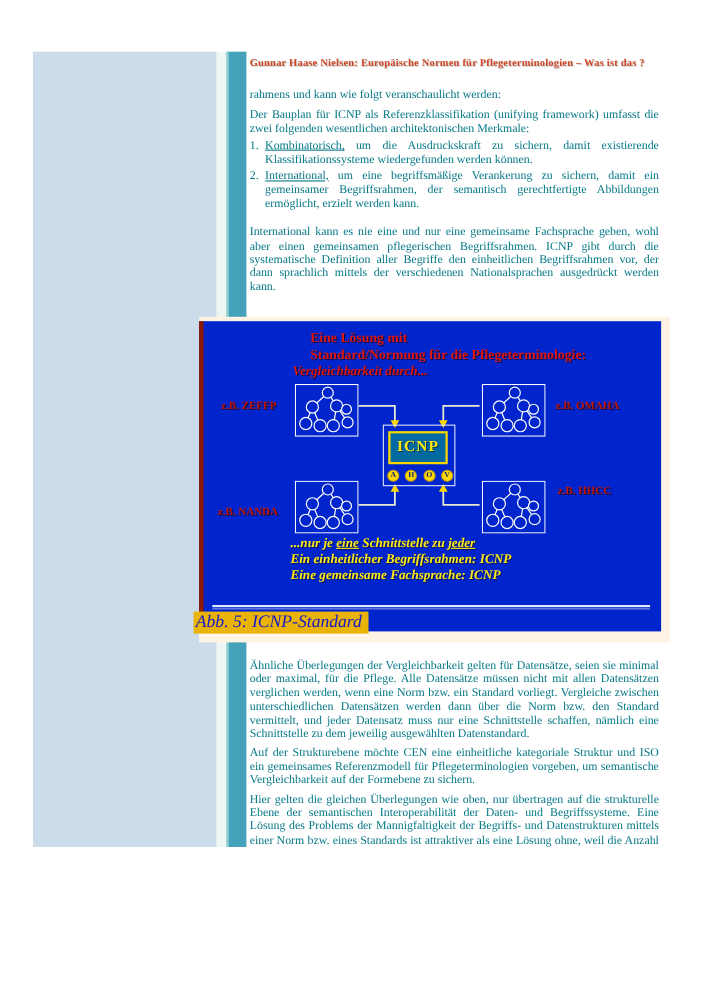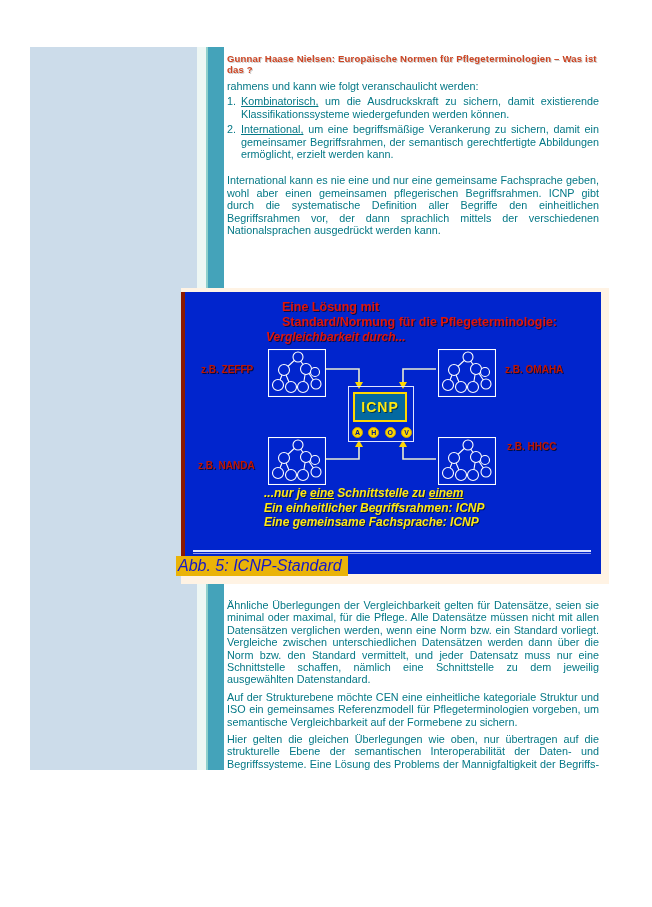--- a/index.html
+++ b/index.html
@@ -1,17 +1,17 @@
 <!DOCTYPE html>
 <html><head>
 <meta charset="utf-8">
 <style>
   html,body{margin:0;padding:0;background:#ffffff;}
   .page{position:relative;width:652px;height:770px;background:#ffffff;overflow:hidden;
-        font-family:Liberation Sans, sans-serif;}
+        font-family:Liberation Serif, serif;}
 
   
   .pale-panel{position:absolute;left:30px;top:47px;width:167px;height:823px;background:#ccdcea;}
   .gap-strip{position:absolute;left:197px;top:47px;width:9px;height:827px;background:#eef7f4;}
   .teal-bar{position:absolute;left:206px;top:47px;width:16px;height:834px;background:#44a3ba;
             border-left:2px solid #8fd0cc;}
   .shadow-line{position:absolute;left:196px;top:883px;width:31px;height:3px;background:#bcbcbc;}
 
   
   .runhead{position:absolute;left:227px;top:53px;width:380px;font-size:9.5px;font-weight:bold;
@@ -89,20 +89,21 @@
 
   <div class="pale-panel"></div>
   <div class="gap-strip"></div>
   <div class="teal-bar"></div>
   <div class="shadow-line"></div>
 
   <div class="runhead">Gunnar Haase Nielsen: Europäische Normen für Pflegeterminologien – Was ist das ?</div>
 
   <div class="bodycol col1">
     <p class="p">rahmens und kann wie folgt veranschaulicht werden:</p>
+    <p class="p mt1">Der Bauplan für ICNP als Referenzklassifikation (unifying framework) umfasst die zwei folgenden wesentlichen architektonischen Merkmale:</p>
     <div class="li">
         <span class="num">1.</span>
         <span class="litext"><span class="u">Kombinatorisch,</span><span> um die Ausdruckskraft zu sichern, damit existierende Klassifikationssysteme wiedergefunden werden können.</span></span>
       </div>
     <div class="li">
         <span class="num">2.</span>
         <span class="litext"><span class="u">International,</span><span> um eine begriffsmäßige Verankerung zu sichern, damit ein gemeinsamer Begriffsrahmen, der semantisch gerechtfertigte Abbildungen ermöglicht, erzielt werden kann.</span></span>
       </div>
     <p class="p mt3">International kann es nie eine und nur eine gemeinsame Fachsprache geben, wohl aber einen gemeinsamen pflegerischen Begriffsrahmen. ICNP gibt durch die systematische Definition aller Begriffe den einheitlichen Begriffsrahmen vor, der dann sprachlich mittels der verschiedenen Nationalsprachen ausgedrückt werden kann.</p>
   </div>
@@ -235,21 +236,21 @@
         <div class="icnp-green">ICNP</div>
         <div class="axes">
             <span class="axis">A</span>
             <span class="axis">H</span>
             <span class="axis">O</span>
             <span class="axis">V</span>
           </div>
       </div>
 
       <div class="conclusion">
-        <div><span>...nur je </span><span class="u">eine</span><span> Schnittstelle zu </span><span class="u">einem</span></div>
+        <div><span>...nur je </span><span class="u">eine</span><span> Schnittstelle zu </span><span class="u">jeder</span></div>
         <div>Ein einheitlicher Begriffsrahmen: ICNP</div>
         <div>Eine gemeinsame Fachsprache: ICNP</div>
       </div>
 
       <div class="fig-divider"></div>
     </div>
   </div>
 
   <div class="caption">Abb. 5: ICNP-Standard</div>
 

